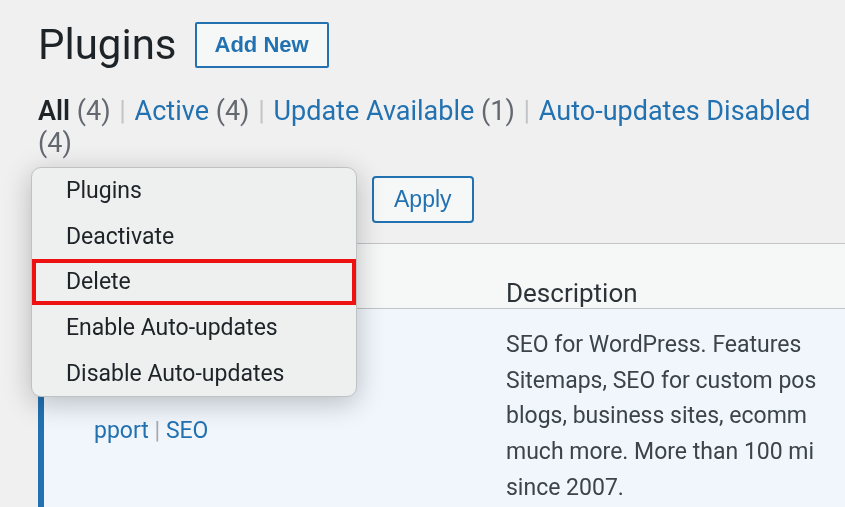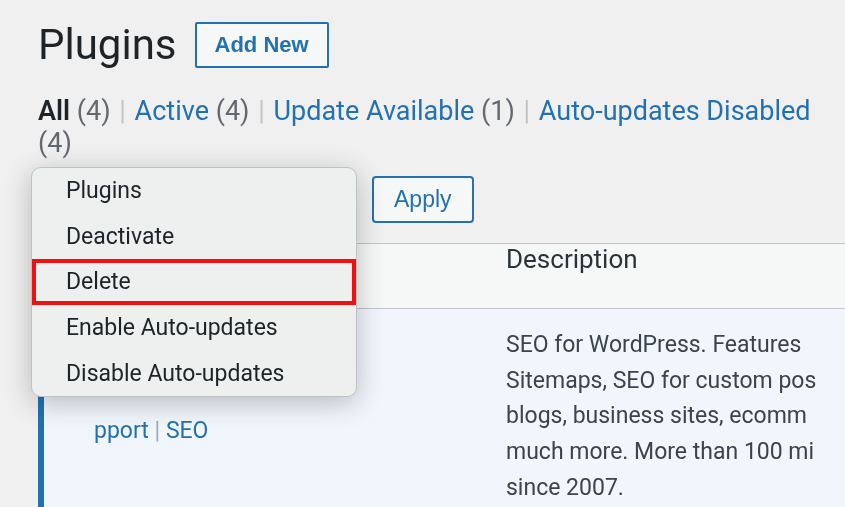--- a/index.html
+++ b/index.html
@@ -74,21 +74,21 @@
   
   .plugins-table {
     width: 100%;
     border-top: 1px solid #c3c4c7;
     border-bottom: 1px solid #c3c4c7;
     background: #f6f7f7;
   }
   .thead-row {
     display: flex;
     height: 64px;
-    align-items: flex-start;
+    align-items: flex-end;
   }
   .th-checkbox { width: 48px; }
   .th-plugin { width: 420px; font-size: 26px; font-weight: 400; color: #2c3338; }
   .th-desc { flex: 1; font-size: 26px; font-weight: 400; color: #2c3338; }
 
   .row {
     display: flex;
     background: #f0f6fc;
     border-top: 1px solid #c3c4c7;
     min-height: 180px;

